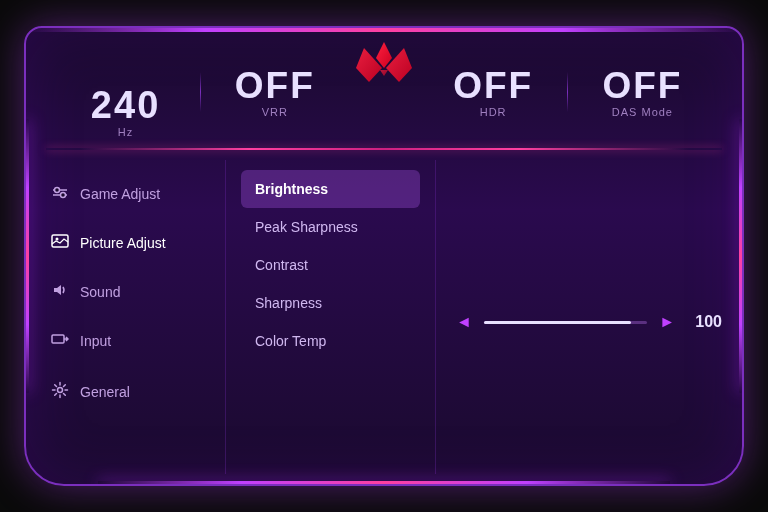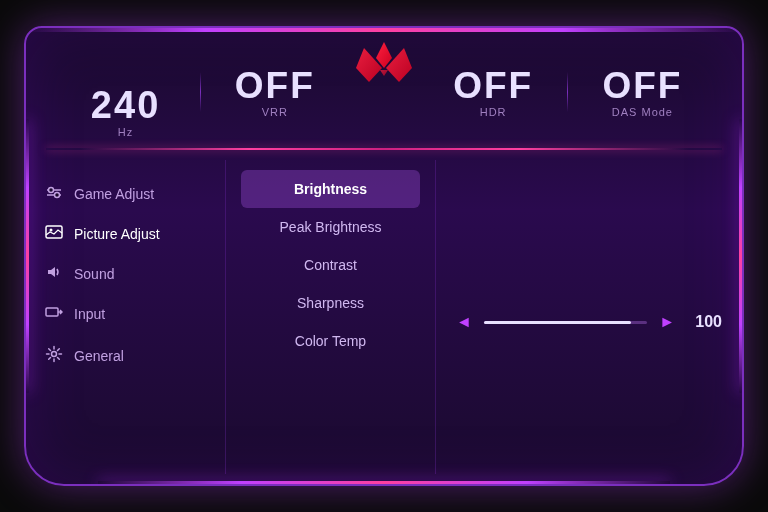--- a/index.html
+++ b/index.html
@@ -102,24 +102,24 @@
     
     .main-content {
       display: flex;
       flex: 1;
       padding: 10px 0;
     }
 
     
     .sidebar-nav {
       width: 200px;
-      padding: 15px 4px;
+      padding: 15px 10px;
       display: flex;
       flex-direction: column;
-      gap: 3px;
+      gap: 12px;
       border-right: 1px solid rgba(123, 47, 190, 0.3);
     }
 
     .nav-item {
       display: flex;
       align-items: center;
       gap: 10px;
       padding: 10px 14px;
       border-radius: 6px;
       cursor: pointer;
@@ -146,21 +146,20 @@
       padding: 10px 15px;
       border-right: 1px solid rgba(123, 47, 190, 0.3);
     }
 
     .menu-item {
       padding: 11px 14px;
       border-radius: 6px;
       color: #d0b8f0;
       font-size: 14px;
       cursor: pointer;
-      text-align: center;
     }
 
     .menu-item.active {
       background: rgba(160, 80, 220, 0.35);
       color: #ffffff;
       font-weight: 600;
     }
 
     
     .control-panel {
@@ -351,21 +350,21 @@
       </div>
 
     </div>
 
     <div class="menu-panel">
 
       <div class="menu-item active">
         <span>Brightness</span>
       </div>
       <div class="menu-item">
-        <span>Peak Brightness</span>
+        <span>Peak Sharpness</span>
       </div>
       <div class="menu-item">
         <span>Contrast</span>
       </div>
       <div class="menu-item">
         <span>Sharpness</span>
       </div>
       <div class="menu-item">
         <span>Color Temp</span>
       </div>

